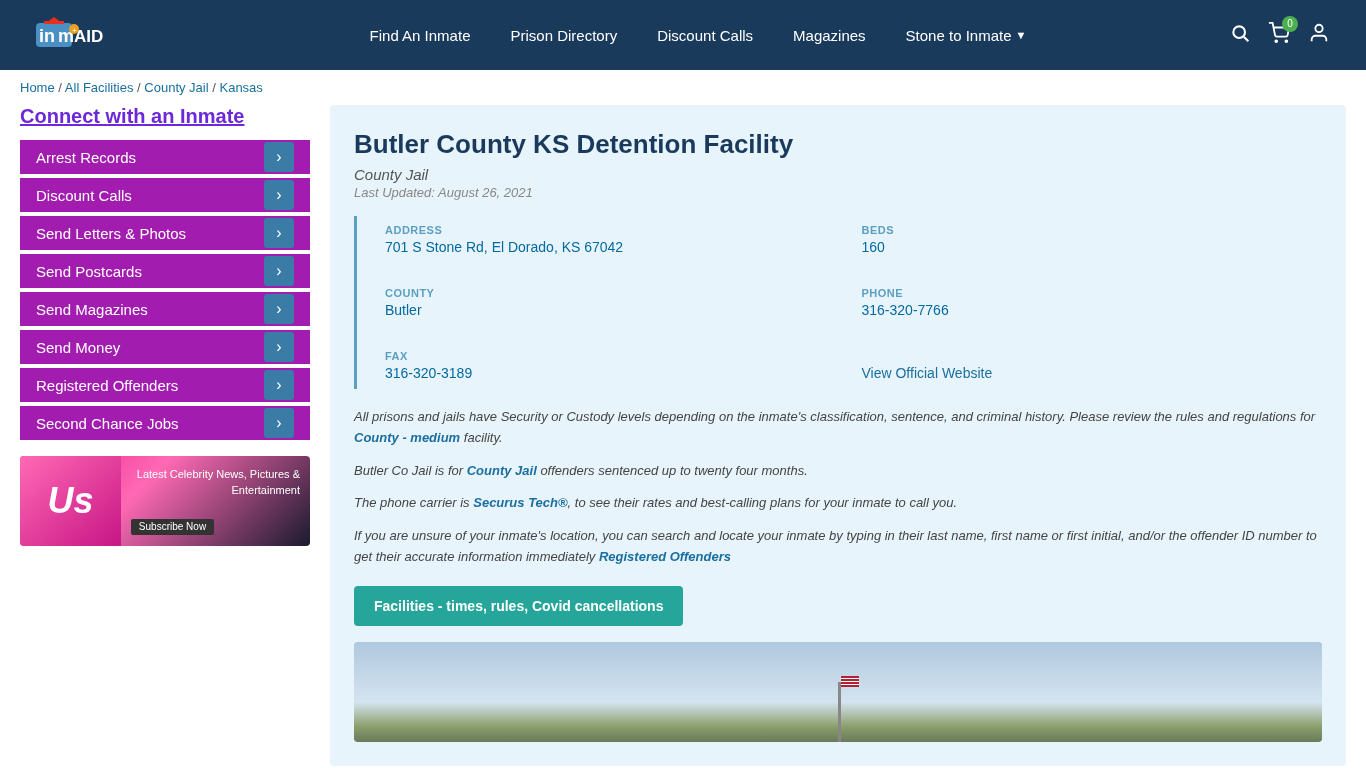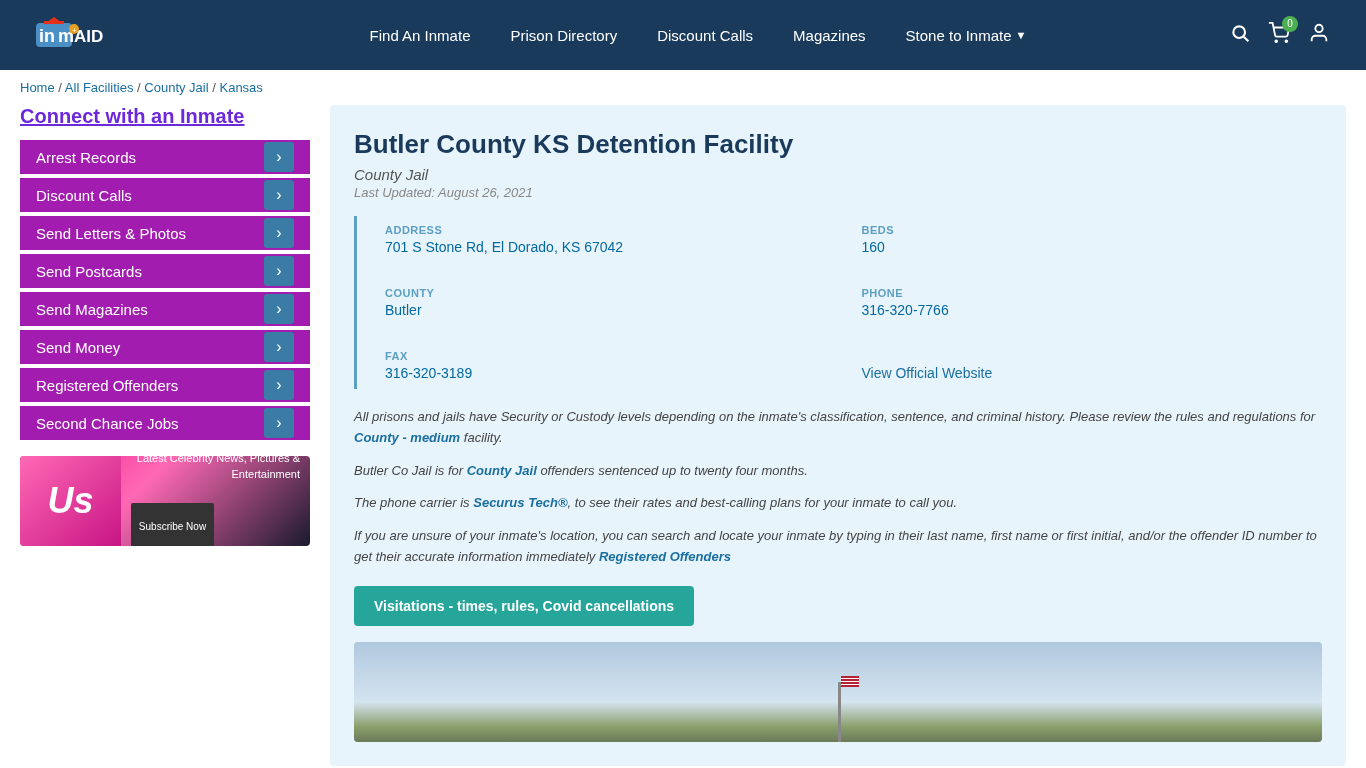--- a/index.html
+++ b/index.html
@@ -138,21 +138,21 @@
     }
     .ad-banner-text {
       padding: 8px 10px;
       color: #fff;
       font-size: 11px;
       line-height: 1.4;
     }
     .ad-subscribe {
       background: #333;
       color: #fff;
-      padding: 17px 8px;
+      padding: 1px 8px;
       font-size: 10px;
       margin-top: 4px;
       display: inline-block;
       border-radius: 2px;
     }
 
     
     .content {
       flex: 1;
       background: #e8f4fb;
@@ -430,21 +430,21 @@
       </p>
       <p>
         The phone carrier is <a href="#">Securus Tech®</a>, to see their rates and best-calling plans for your inmate to call you.
       </p>
       <p>
         If you are unsure of your inmate's location, you can search and locate your inmate by typing in their last name, first name or first initial, and/or the offender ID number to get their accurate information immediately <a href="#">Registered Offenders</a>
       </p>
     </div>
 
     <div class="action-buttons">
-      <button class="action-btn btn-teal">Visitations - times, rules, Covid cancellations</button>
+      <button class="action-btn btn-teal">Facilities - times, rules, Covid cancellations</button>
     </div>
 
     <div class="photo-area">
       <div class="photo-sky"></div>
       <div class="photo-pole"></div>
       <div class="photo-flag"></div>
     </div>
   </main>
 </div>
 

